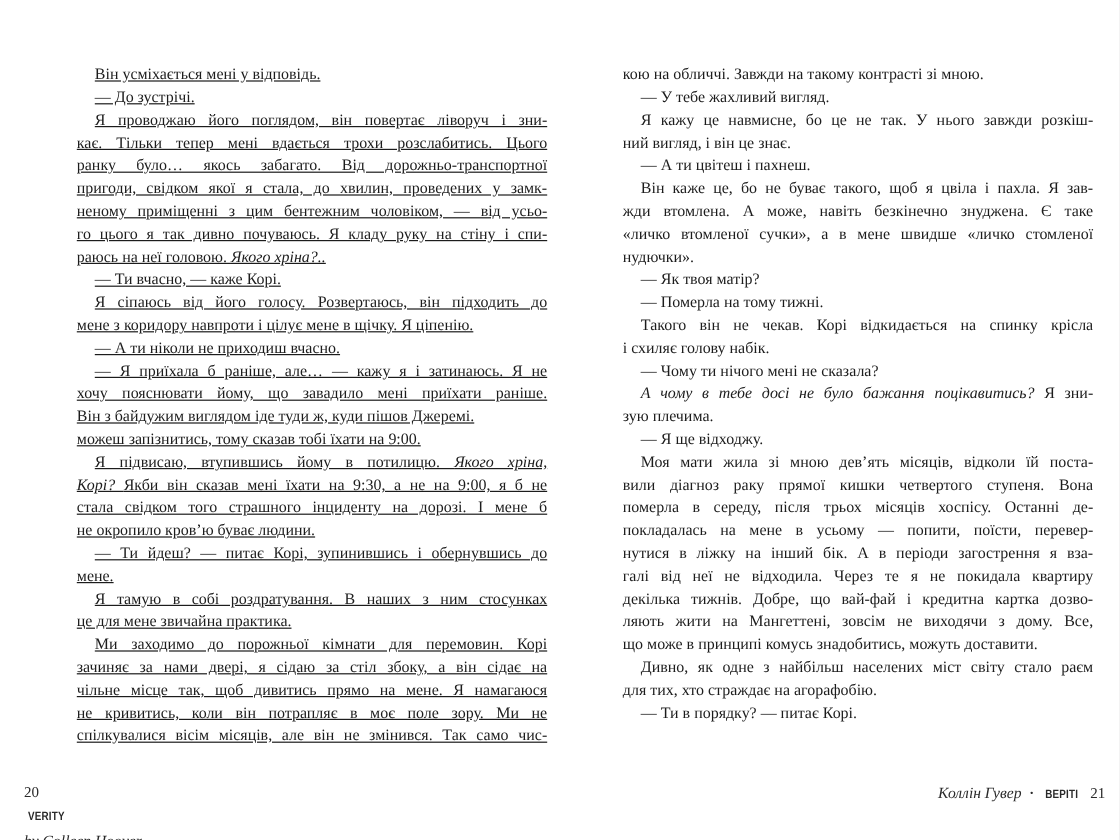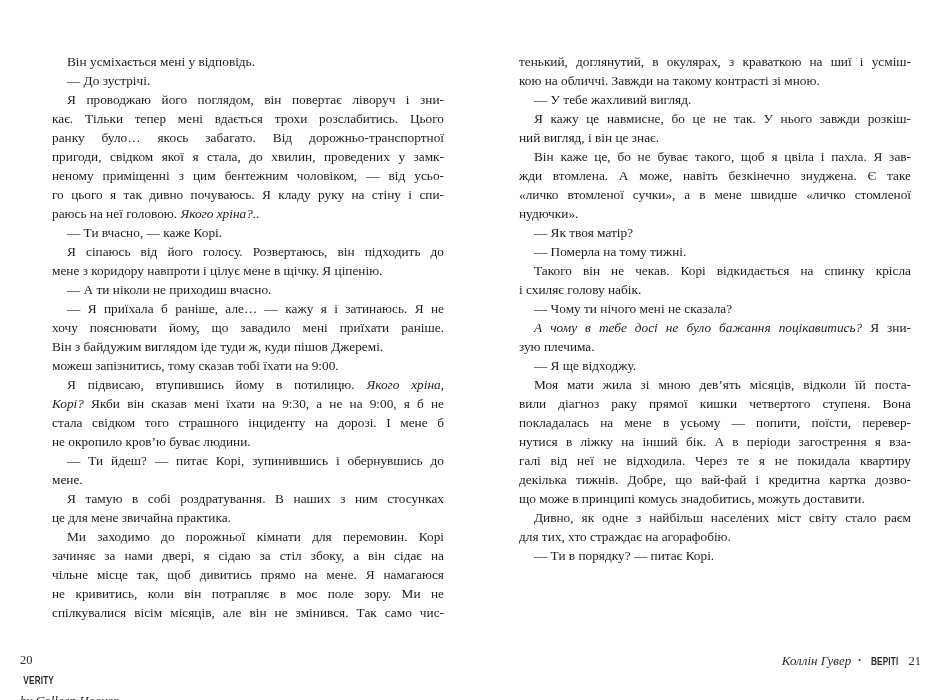--- a/index.html
+++ b/index.html
@@ -11,21 +11,21 @@
     font-family: "Liberation Serif", serif;
     color: #1c1c1c;
     overflow: hidden;
     margin: 0 auto;
   }
   .page { position: absolute; top: 0; height: 700px; }
   #page-left  { left: 0;   width: 466px; }
   #page-right { left: 466px; width: 467px; }
 
   .page-body { position: absolute; top: 52px; width: 392px; }
-  #page-left  .page-body { left: 52px; }
+  #page-left  .page-body { left: 64px; text-decoration: underline; }
   #page-right .page-body { left: 53px; }
 
   .line {
     font-size: 13.3px;
     line-height: 19px;
     text-align: left;
   }
   .line.indent { text-indent: 15px; }
   .line.just {
     text-align: justify;
@@ -101,43 +101,45 @@
       </div>
     <div class="footer">
       <span class="f-num">20</span>
       <span class="f-brand">VERITY</span>
       <span class="f-byline">by Colleen Hoover</span>
     </div>
   </div>
 
   <div class="page" id="page-right">
     <div class="page-body">
-        <div class="line just"><span>тенький, доглянутий, в окулярах, з краваткою на шиї і усміш-</span></div>
         <div class="line"><span>кою на обличчі. Завжди на такому контрасті зі мною.</span></div>
         <div class="line indent"><span>— У тебе жахливий вигляд.</span></div>
         <div class="line indent just"><span>Я кажу це навмисне, бо це не так. У нього завжди розкіш-</span></div>
         <div class="line"><span>ний вигляд, і він це знає.</span></div>
+        <div class="line indent"><span>— А ти цвітеш і пахнеш.</span></div>
         <div class="line indent just"><span>Він каже це, бо не буває такого, щоб я цвіла і пахла. Я зав-</span></div>
         <div class="line just"><span>жди втомлена. А може, навіть безкінечно знуджена. Є таке</span></div>
         <div class="line just"><span>«личко втомленої сучки», а в мене швидше «личко стомленої</span></div>
         <div class="line"><span>нудючки».</span></div>
         <div class="line indent"><span>— Як твоя матір?</span></div>
         <div class="line indent"><span>— Померла на тому тижні.</span></div>
         <div class="line indent just"><span>Такого він не чекав. Корі відкидається на спинку крісла</span></div>
         <div class="line"><span>і схиляє голову набік.</span></div>
         <div class="line indent"><span>— Чому ти нічого мені не сказала?</span></div>
         <div class="line indent just"><span class="it">А чому в тебе досі не було бажання поцікавитись? </span><span>Я зни-</span></div>
         <div class="line"><span>зую плечима.</span></div>
         <div class="line indent"><span>— Я ще відходжу.</span></div>
         <div class="line indent just"><span>Моя мати жила зі мною дев’ять місяців, відколи їй поста-</span></div>
         <div class="line just"><span>вили діагноз раку прямої кишки четвертого ступеня. Вона</span></div>
+        <div class="line just"><span>померла в середу, після трьох місяців хоспісу. Останні де-</span></div>
         <div class="line just"><span>покладалась на мене в усьому — попити, поїсти, перевер-</span></div>
         <div class="line just"><span>нутися в ліжку на інший бік. А в періоди загострення я вза-</span></div>
         <div class="line just"><span>галі від неї не відходила. Через те я не покидала квартиру</span></div>
         <div class="line just"><span>декілька тижнів. Добре, що вай-фай і кредитна картка дозво-</span></div>
+        <div class="line just"><span>ляють жити на Мангеттені, зовсім не виходячи з дому. Все,</span></div>
         <div class="line"><span>що може в принципі комусь знадобитись, можуть доставити.</span></div>
         <div class="line indent just"><span>Дивно, як одне з найбільш населених міст світу стало раєм</span></div>
         <div class="line"><span>для тих, хто страждає на агорафобію.</span></div>
         <div class="line indent"><span>— Ти в порядку? — питає Корі.</span></div>
       </div>
     <div class="footer">
       <span class="f-byline">Коллін Гувер</span>
       <span class="f-sep">•</span>
       <span class="f-brand">ВЕРІТІ</span>
       <span class="f-num">21</span>

